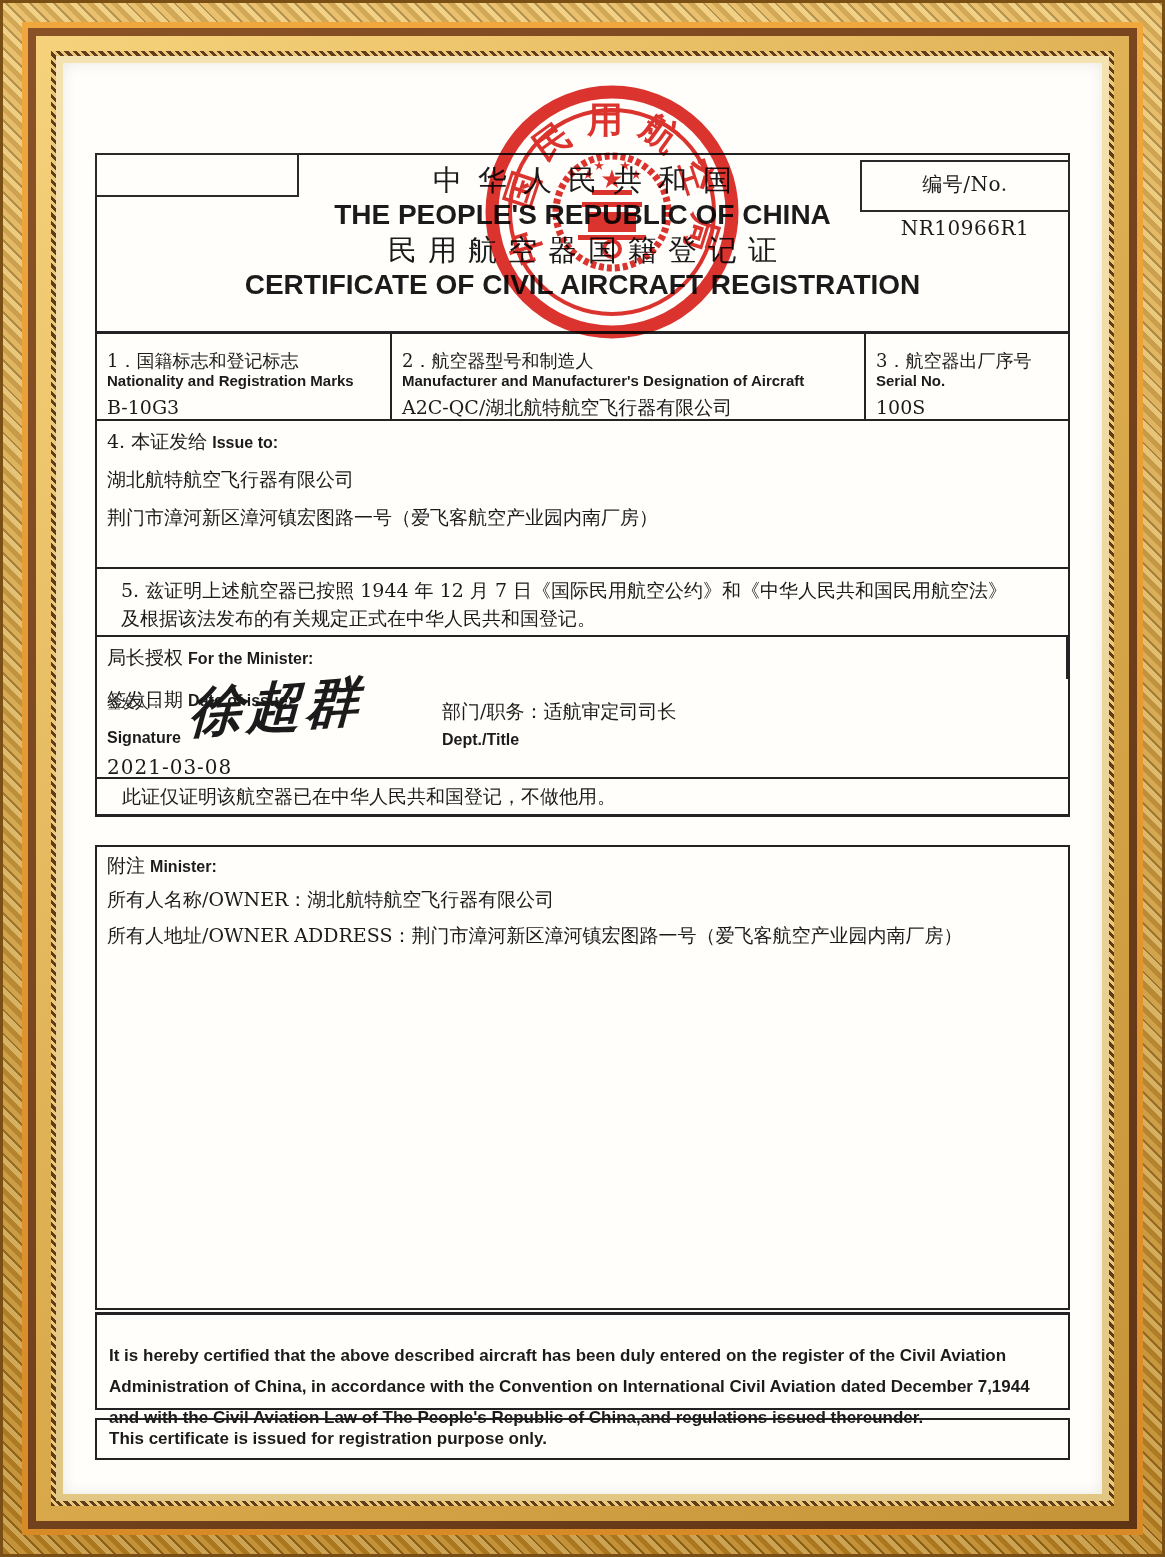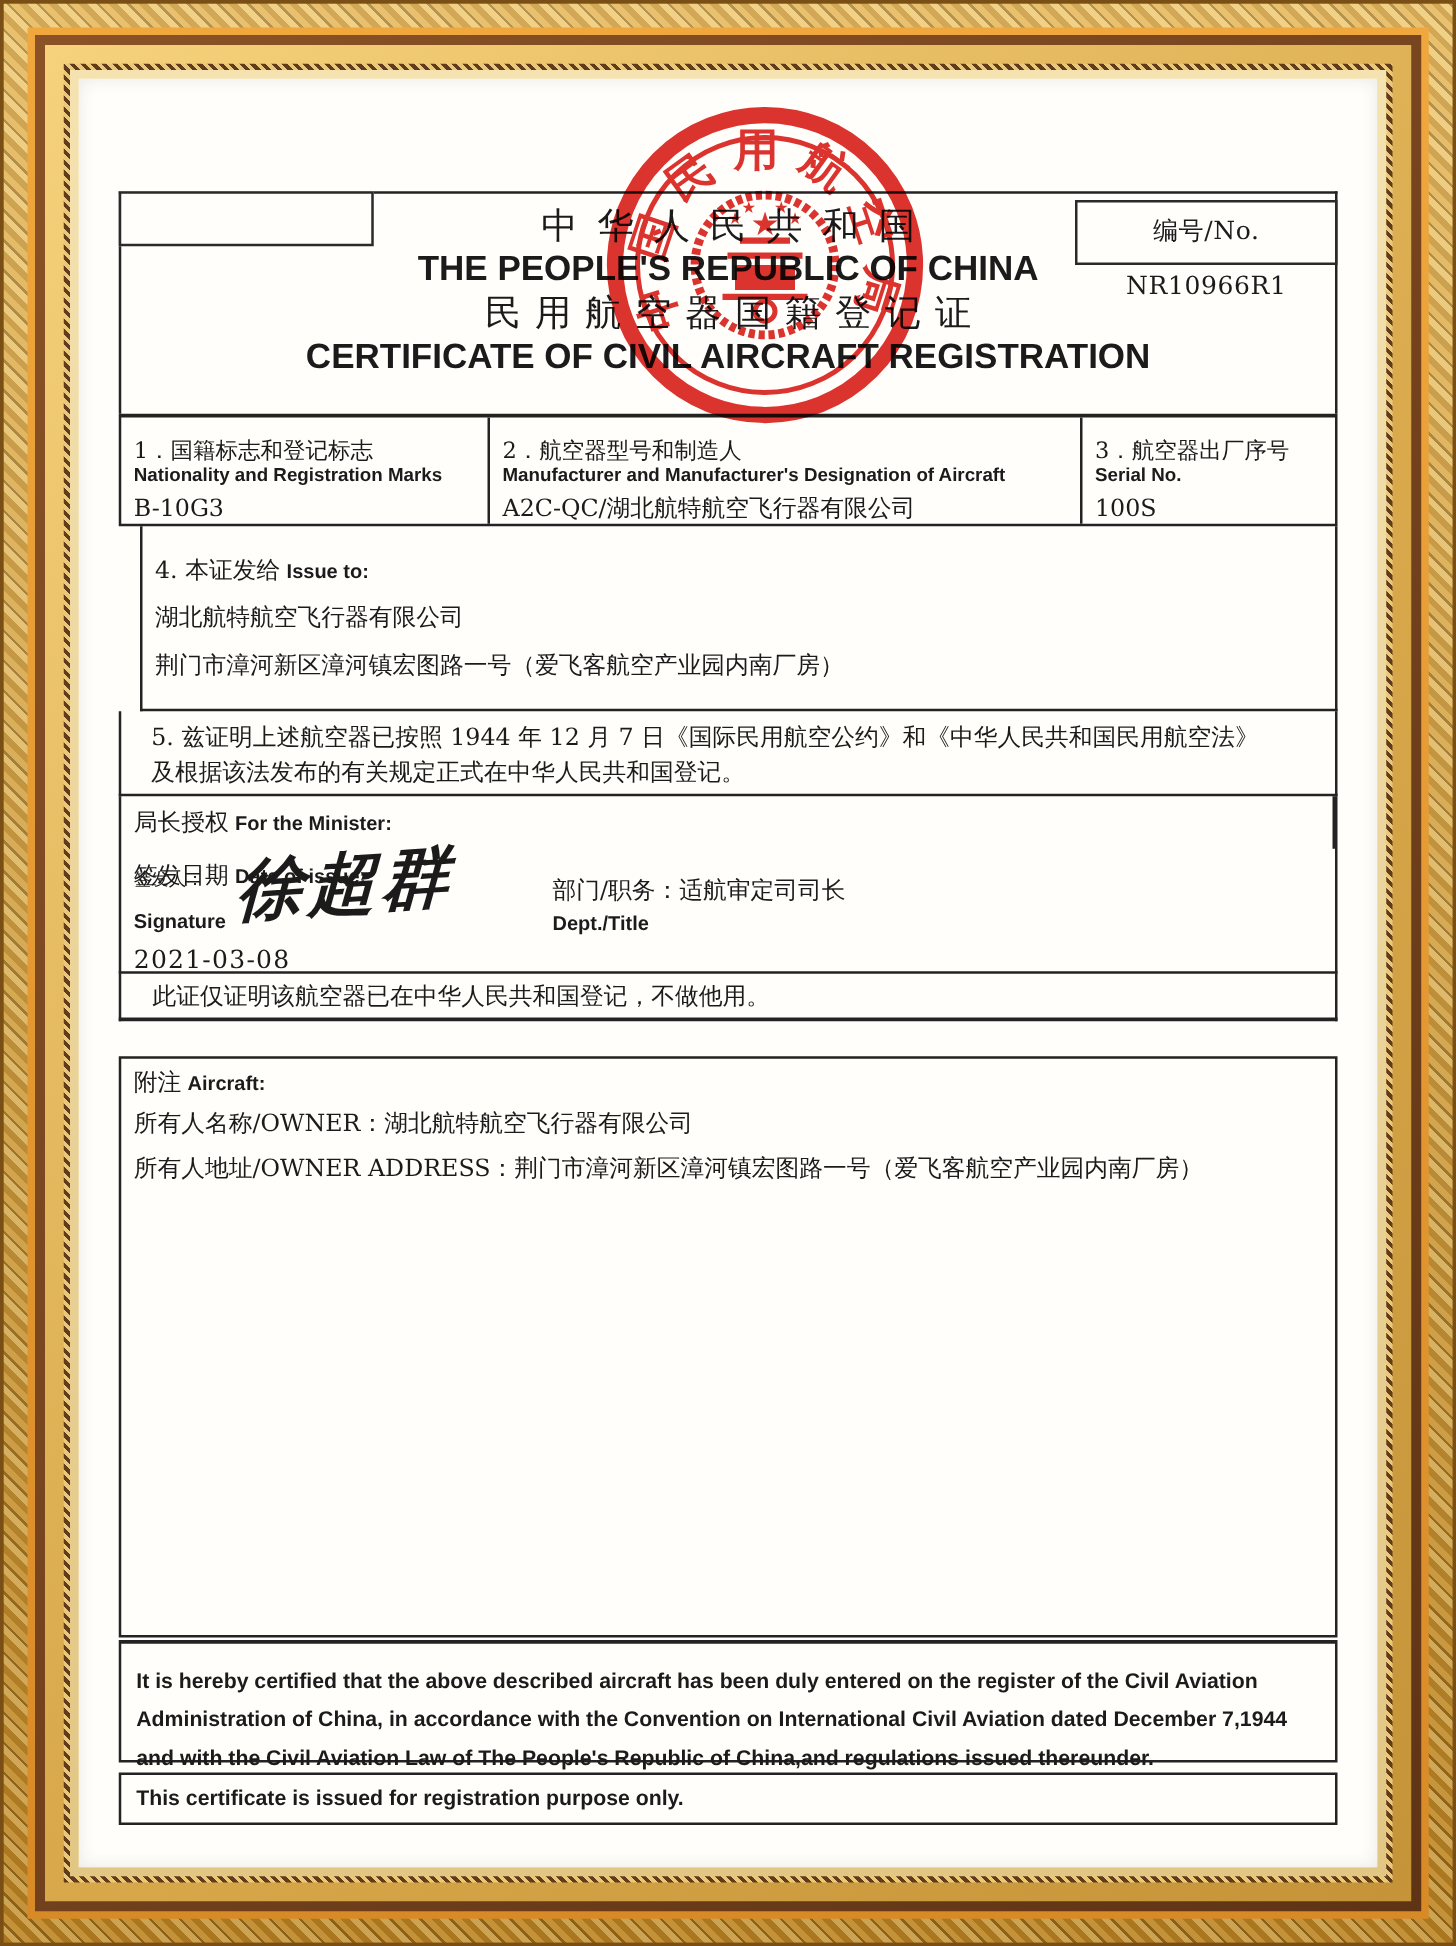--- a/index.html
+++ b/index.html
@@ -38,21 +38,21 @@
 
   .fields-row{display:flex;border:2px solid #232323;border-top-width:3px;height:85px;}
   .fcell{box-sizing:border-box;padding:16px 10px;overflow:hidden;}
   .fc1{width:295px;border-right:2px solid #232323;}
   .fc2{flex:1;border-right:2px solid #232323;}
   .fc3{width:202px;}
   .flab-cn{font-size:18px;line-height:22px;white-space:nowrap;}
   .flab-en{font-size:15px;line-height:17px;white-space:nowrap;}
   .fval{font-size:19px;line-height:24px;margin-top:6px;white-space:nowrap;}
 
-  .issue-row{border:2px solid #232323;border-top:none;height:148px;padding:22px 10px;box-sizing:border-box;margin-left:17px;}
+  .issue-row{border:2px solid #232323;border-top:none;height:148px;padding:8px 10px;box-sizing:border-box;}
   .lab-mix-cn{font-size:19px;}
   .lab-mix-en{font-size:16px;}
   .issue-line{font-size:19px;margin-top:12px;}
 
   .statement-row{border:2px solid #232323;border-top:none;height:68px;padding:7px 24px;box-sizing:border-box;
     font-size:19px;line-height:28px;}
 
   .minister-row{display:flex;border:2px solid #232323;border-top:none;height:140px;flex-direction:column;}
   .mcell{box-sizing:border-box;position:relative;padding:8px 10px;}
   .mc-left{flex:1;border-right:2px solid #232323;}
@@ -65,21 +65,21 @@
   .dept-en{position:absolute;left:345px;top:94px;font-size:16px;}
   .date-val{margin-top:42px;font-size:20px;letter-spacing:1px;}
 
   .note-row{border:2px solid #232323;border-top:none;border-bottom-width:3px;height:38px;
     padding:5px 25px;box-sizing:border-box;font-size:19px;}
 
   .remarks-box{margin-top:28px;border:2px solid #232323;height:465px;padding:6px 10px;box-sizing:border-box;}
   .remark-line{font-size:19px;line-height:32px;margin-top:4px;}
 
   .english-box{margin-top:2px;border:2px solid #232323;border-top-width:3px;height:98px;
-    padding:14px 12px;box-sizing:border-box;font-size:17px;line-height:31px;
+    padding:25px 12px;box-sizing:border-box;font-size:17px;line-height:31px;
     font-family:"Liberation Sans",sans-serif;font-weight:bold;}
   .final-box{margin-top:8px;border:2px solid #232323;height:42px;padding:0 12px;box-sizing:border-box;
     font-size:17px;line-height:38px;font-family:"Liberation Sans",sans-serif;font-weight:bold;}
 
   
   .seal{position:absolute;left:413px;top:13px;width:272px;height:272px;
     mix-blend-mode:multiply;opacity:.92;pointer-events:none;}
   .seal svg{display:block;}
 </style>
 </head>
@@ -159,21 +159,21 @@
                 </div>
                 <div class="date-val">2021-03-08</div>
               </div>
             </div>
 
             <div class="note-row">此证仅证明该航空器已在中华人民共和国登记，不做他用。</div>
 
             <div class="remarks-box">
               <div>
                 <span class="lab-mix-cn">附注</span>
-                <span class="lab-mix-en sans">Aircraft:</span>
+                <span class="lab-mix-en sans">Minister:</span>
               </div>
               <div class="remark-line">所有人名称/OWNER：湖北航特航空飞行器有限公司</div>
               <div class="remark-line">所有人地址/OWNER ADDRESS：荆门市漳河新区漳河镇宏图路一号（爱飞客航空产业园内南厂房）</div>
             </div>
 
             <div class="english-box">It is hereby certified that the above described aircraft has been duly entered on the register of the Civil Aviation Administration of China, in accordance with the Convention on International Civil Aviation dated December 7,1944 and with the Civil Aviation Law of The People's Republic of China,and regulations issued thereunder.</div>
 
             <div class="final-box">This certificate is issued for registration purpose only.</div>
 
           </div>

